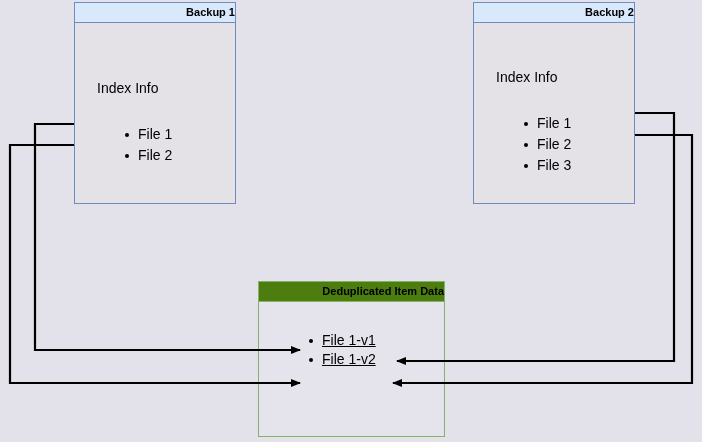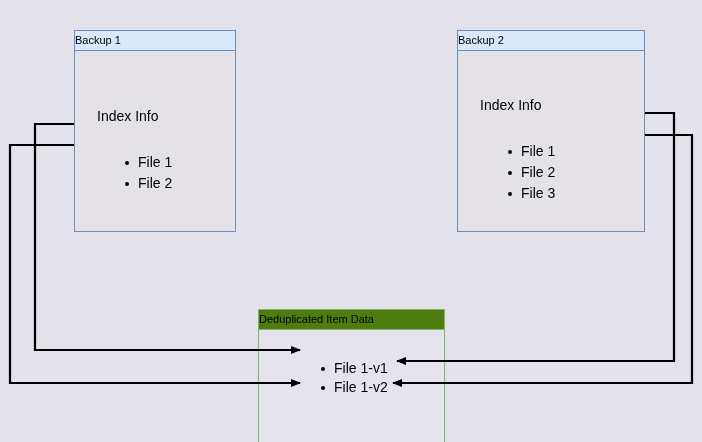--- a/index.html
+++ b/index.html
@@ -10,23 +10,22 @@
     overflow:hidden;
     position:relative;
   }
   #canvas{position:absolute;left:0;top:0;width:702px;height:442px;}
   .wires{position:absolute;left:0;top:0;width:702px;height:442px;pointer-events:none;}
 
   .box{position:absolute;box-sizing:border-box;}
   .box .hdr{
     box-sizing:border-box;
     height:21px;line-height:19px;
-    text-align:left;font-weight:normal;font-size:11px;color:#000;
+    text-align:right;font-weight:bold;font-size:11px;color:#000;
     border:1px solid;
-    margin-top:28px;
   }
   .box .body{
     box-sizing:border-box;
     border:1px solid;border-top:none;
     position:relative;
     background:#e4e2e6;
   }
   .box.blue .hdr{background:#dae8fc;border-color:#6c8ebf;}
   .box.blue .body{border-color:#6c8ebf;}
   .box.green .hdr{background:#4d7c0f;border-color:#82b366;}
@@ -80,21 +79,21 @@
           <span>File 1</span>
         </li>
         <li>
           <span class="dot"></span>
           <span>File 2</span>
         </li>
       </ul>
     </div>
   </div>
 
-  <div class="box blue" style="left:457px;top:2px;width:188px;height:202px;">
+  <div class="box blue" style="left:473px;top:2px;width:162px;height:202px;">
     <div class="hdr">Backup 2</div>
     <div class="body" style="height:181px;">
       <div class="idxlabel" style="left:22px;top:46px;">Index Info</div>
       <ul class="filelist" style="left:48px;top:90px;">
         <li>
           <span class="dot"></span>
           <span>File 1</span>
         </li>
         <li>
           <span class="dot"></span>
@@ -104,21 +103,21 @@
           <span class="dot"></span>
           <span>File 3</span>
         </li>
       </ul>
     </div>
   </div>
 
   <div class="box green" style="left:258px;top:281px;width:187px;height:156px;">
     <div class="hdr">Deduplicated Item Data</div>
     <div class="body" style="height:135px;">
-      <ul class="filelist wide" style="left:60px;top:29px;">
+      <ul class="filelist wide" style="left:48px;top:29px;text-decoration:underline;">
         <li>
           <span class="dot"></span>
           <span>File 1-v1</span>
         </li>
         <li>
           <span class="dot"></span>
           <span>File 1-v2</span>
         </li>
       </ul>
     </div>

